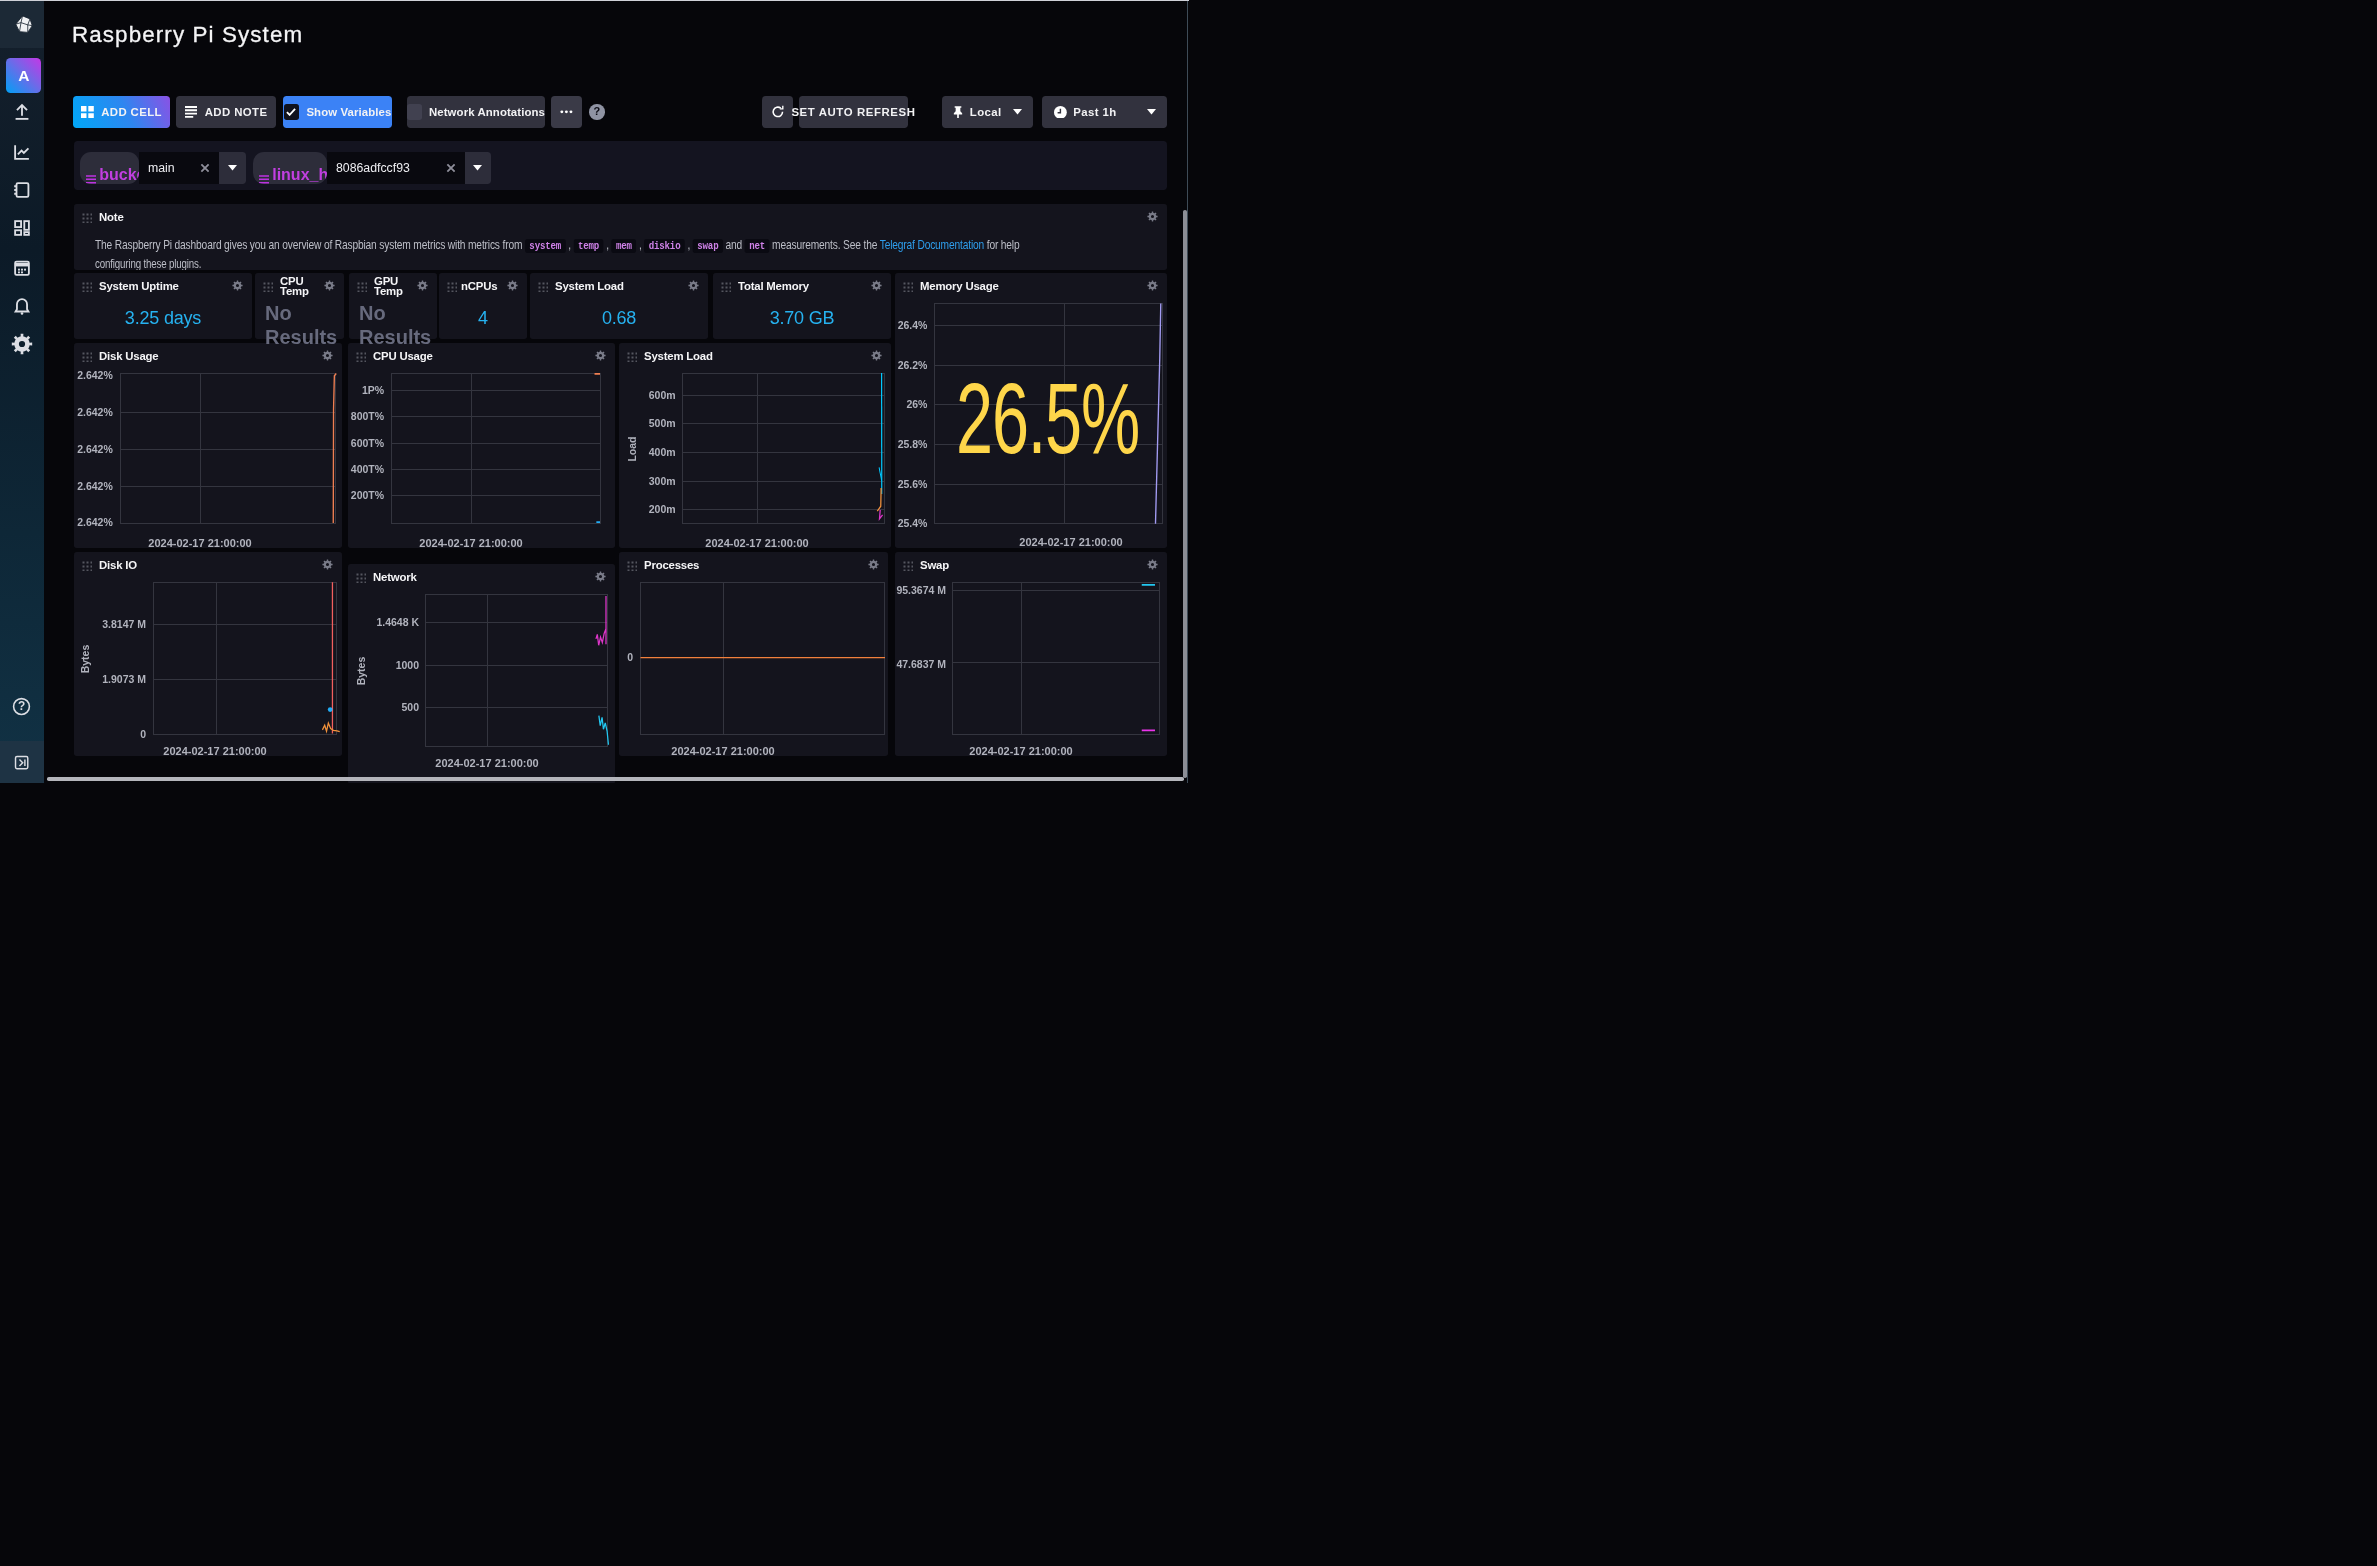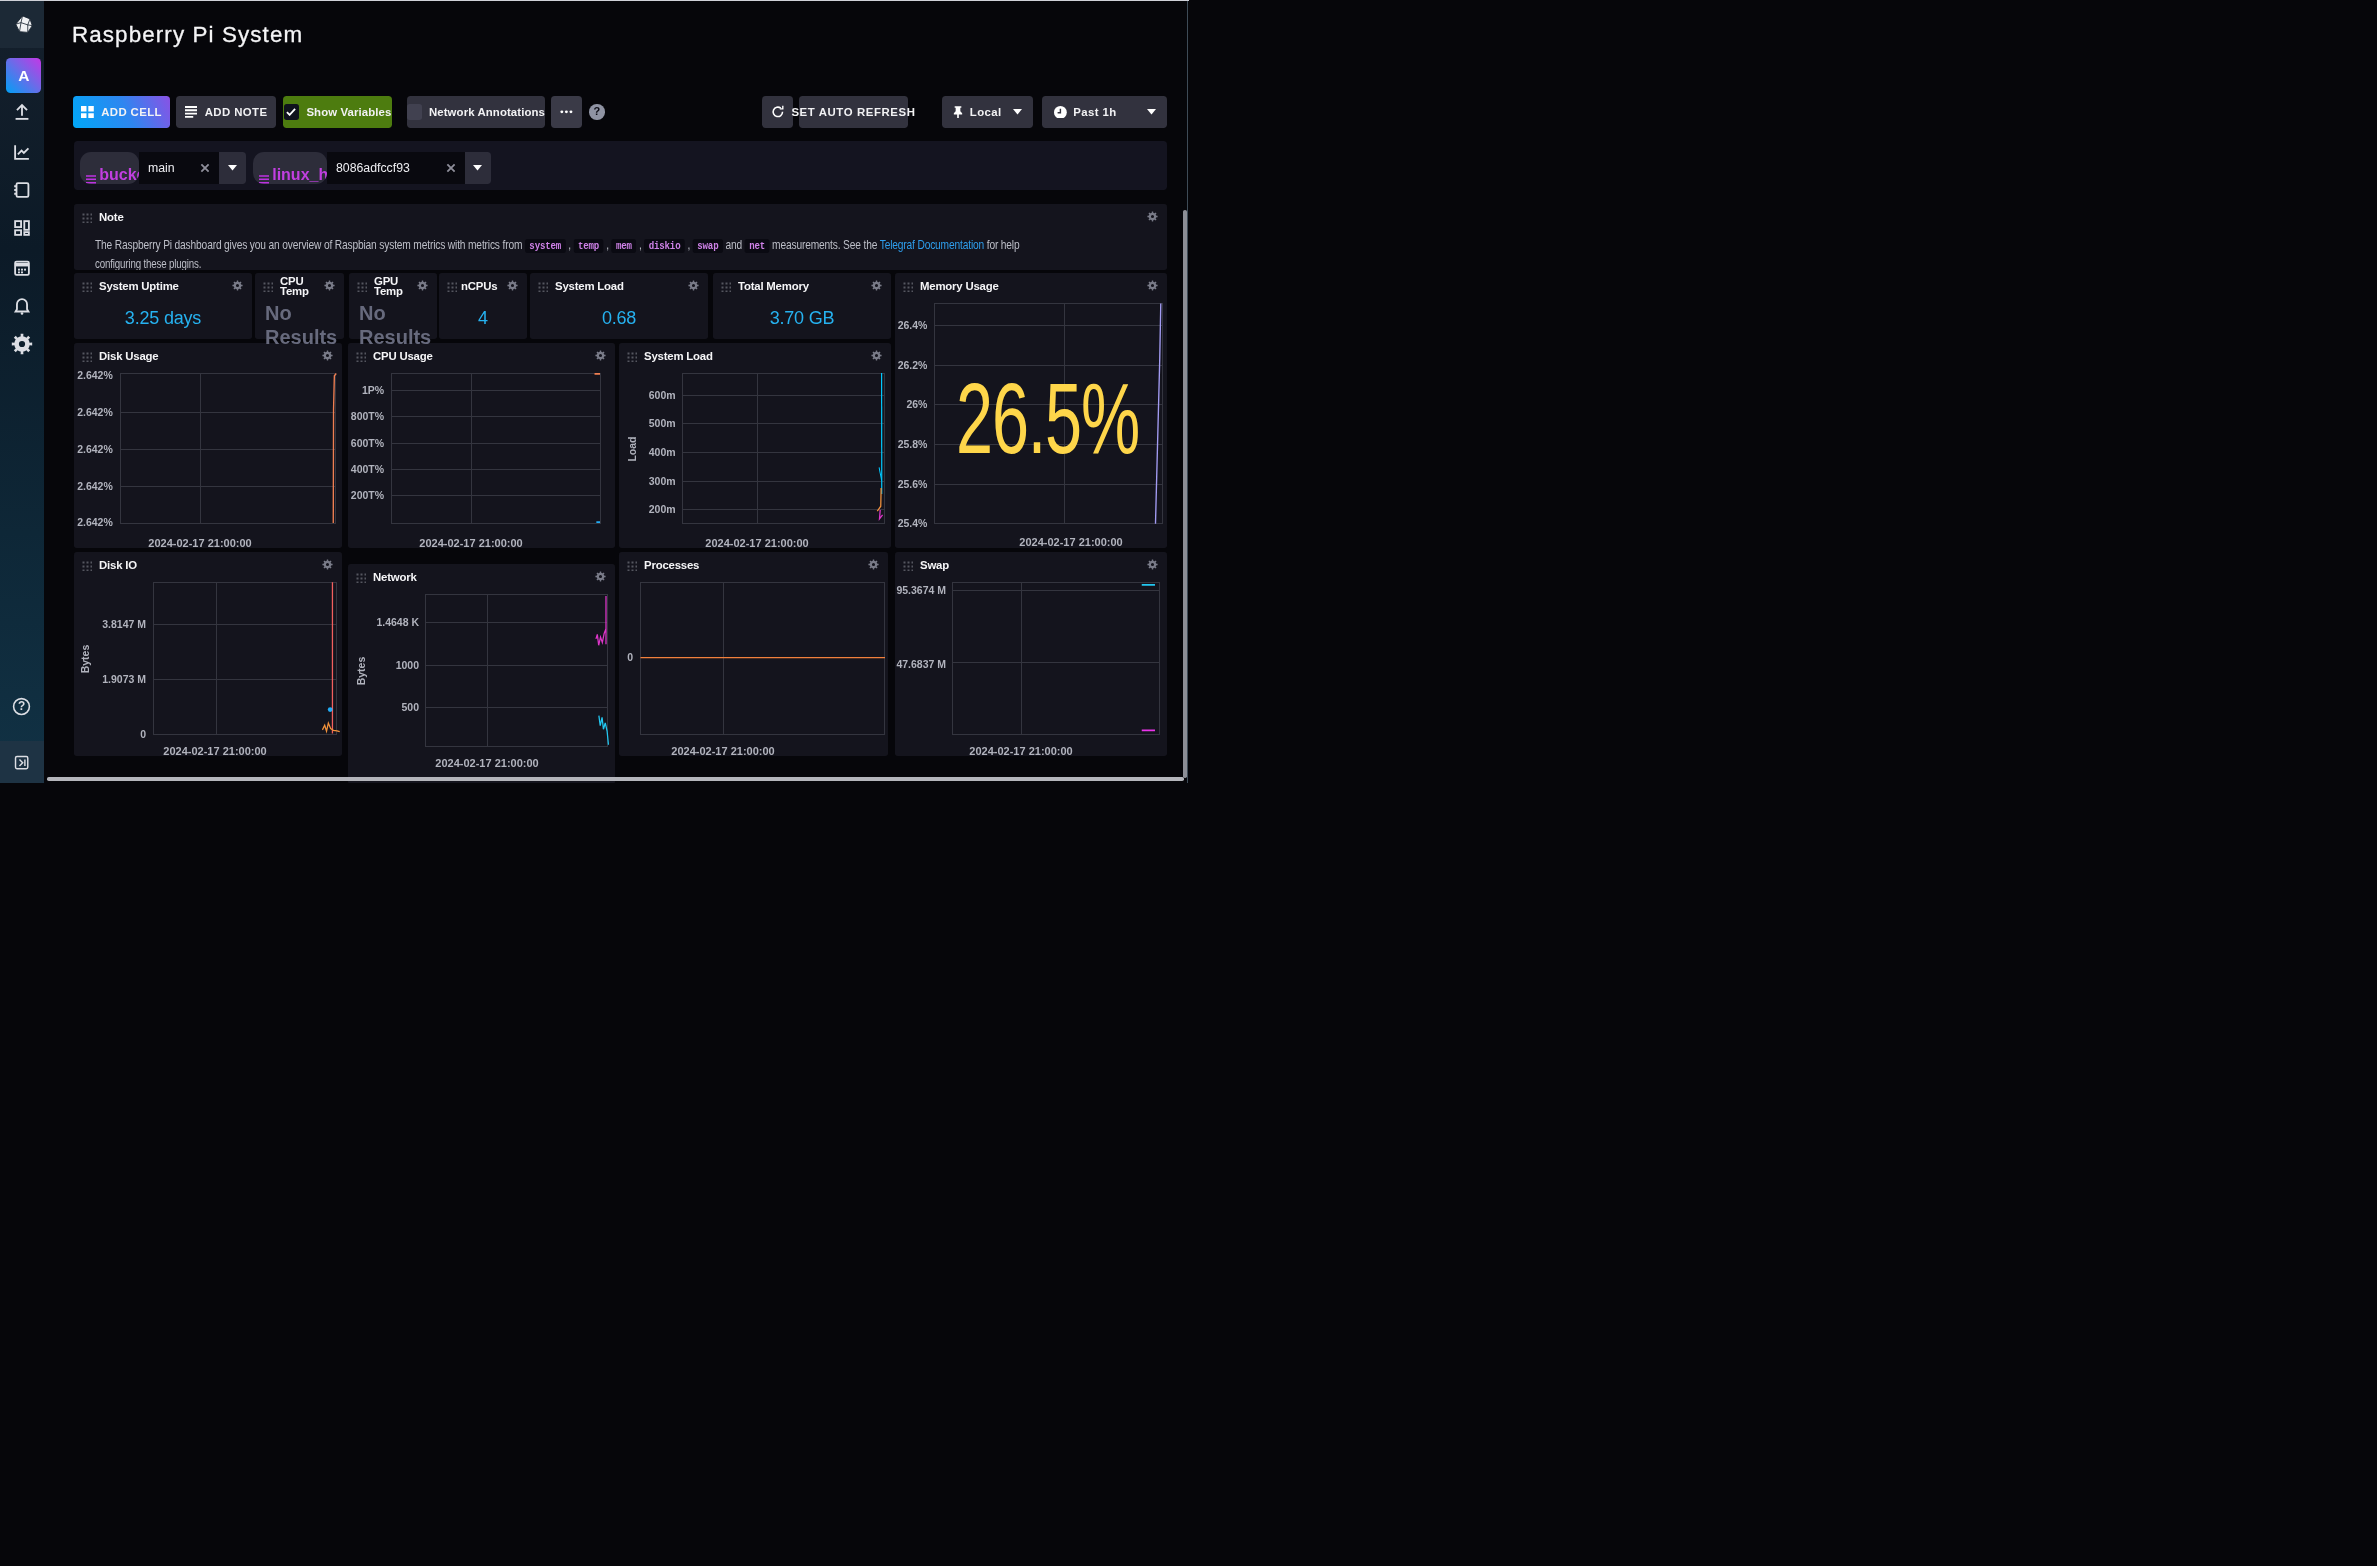--- a/index.html
+++ b/index.html
@@ -16,21 +16,21 @@
     background:linear-gradient(45deg,#00a0f5 0%,#7168e8 55%,#c437e6 100%);
     color:#fff; font-weight:bold; font-size:15.5px; text-align:center; line-height:35px; }
   .sicon { position:absolute; left:11px; width:22px; height:22px; }
   
   .title { position:absolute; left:72px; top:22.4px; color:#f4f4f6; font-size:22.4px; letter-spacing:1.1px; -webkit-text-stroke:0.3px #f4f4f6; }
   
   .btn { position:absolute; top:96px; height:32px; border-radius:3.7px; background:#32323e;
     color:#f2f2f4; font-size:11.4px; font-weight:bold; letter-spacing:0.4px;
     display:flex; align-items:center; justify-content:center; white-space:nowrap; }
   .grad { background:linear-gradient(65deg,#00a7f7 0%,#2e86f0 55%,#8a52e5 100%); }
-  .blue { background:#4d7c0f; }
+  .blue { background:#3b82f6; }
   
   .varbar { position:absolute; left:74px; top:141px; width:1093px; height:49px; background:#141420; border-radius:3.7px; }
   .pill { position:absolute; top:152px; height:32px; display:flex; border-radius:3.7px; overflow:hidden; }
   .pill .lab { background:#2d2d3a; display:flex; align-items:flex-end; padding:0 3.7px 0 5.5px;
     color:#c13fe0; font-weight:bold; font-size:16px; overflow:hidden; flex-shrink:0;border-radius:11px; }
   .pill .val { background:#09090f; display:flex; align-items:center; color:#eeeef2; font-size:12.3px; padding:0 9px; }
   .pill .car { background:#2d2d3a; display:flex; align-items:center; justify-content:center; white-space:nowrap; }
   
   .panel { position:absolute; background:#14141d; border-radius:2.7px; overflow:hidden; }
   .ptitle { position:absolute; left:25px; top:0; height:26.5px; display:flex; align-items:center; color:#f5f5f7; font-size:11.4px; font-weight:bold; line-height:10.6px; letter-spacing:-0.2px; }

